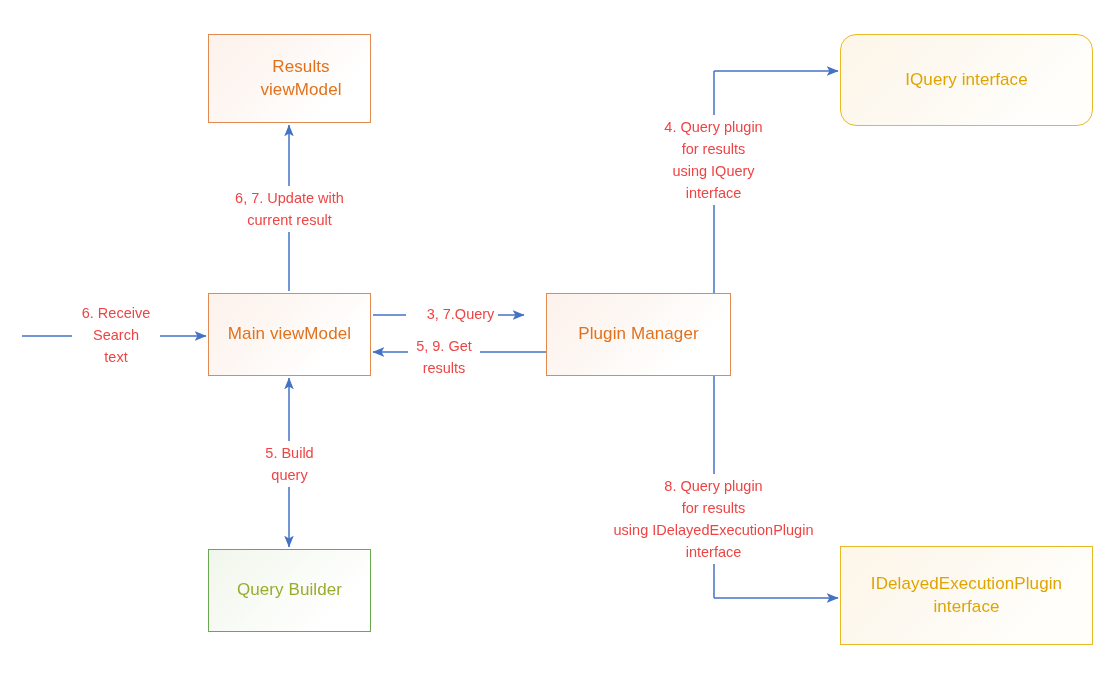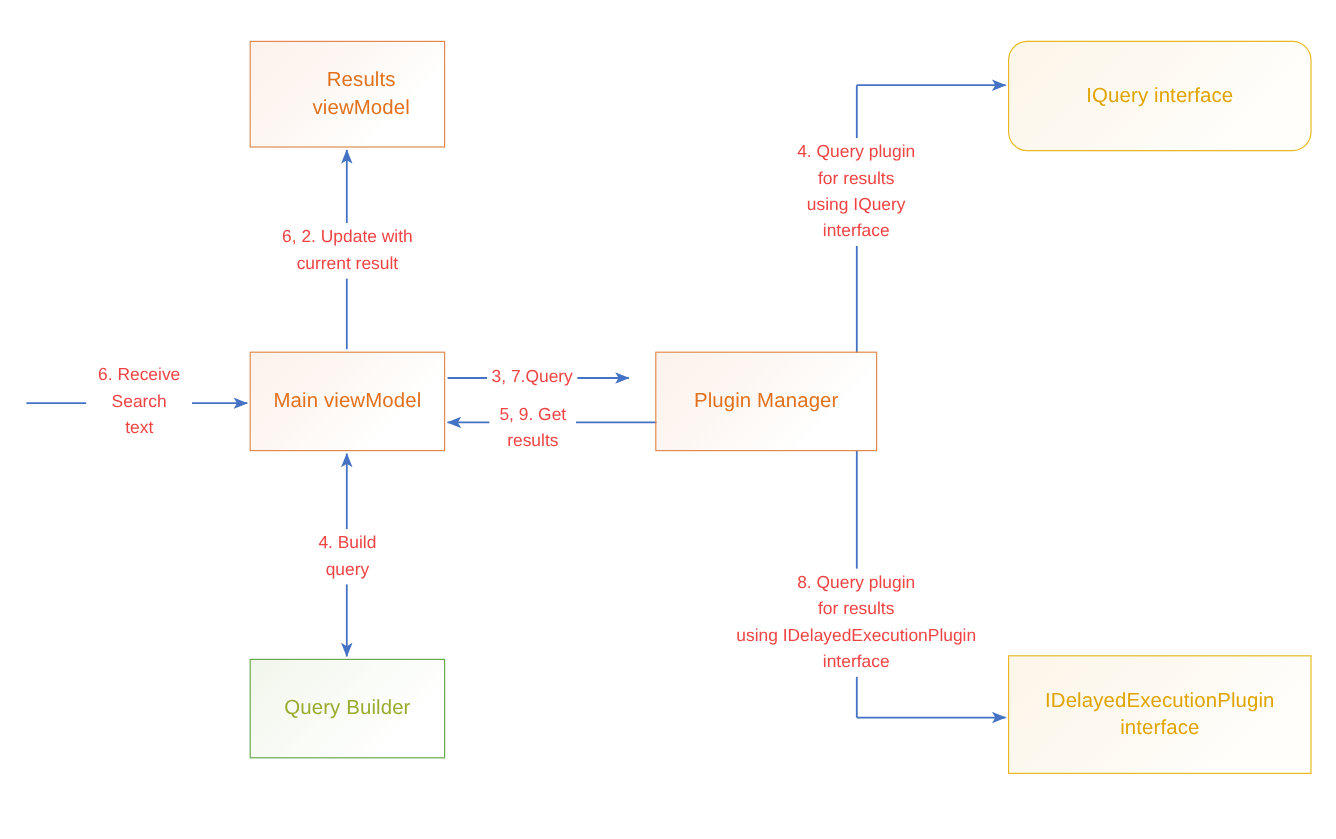--- a/index.html
+++ b/index.html
@@ -138,27 +138,27 @@
 
   <div class="node node-gold" style="left:840px; top:546px; width:253px; height:99px;">
     <span class="nlabel">IDelayedExecutionPlugin
 interface</span>
   </div>
 
   <div class="elabel" style="left:72px; top:301px; width:88px;">6. Receive
 Search
 text</div>
 
-  <div class="elabel" style="left:212px; top:186px; width:155px;">6, 2. Update with
+  <div class="elabel" style="left:212px; top:186px; width:155px;">6, 7. Update with
 current result</div>
 
-  <div class="elabel" style="left:250px; top:441px; width:79px;">4. Build
+  <div class="elabel" style="left:250px; top:441px; width:79px;">5. Build
 query</div>
 
-  <div class="elabel" style="left:406px; top:302px; width:75px;">3, 7.Query</div>
+  <div class="elabel" style="left:423px; top:302px; width:75px;">3, 7.Query</div>
 
   <div class="elabel" style="left:408px; top:334px; width:72px;">5, 9. Get
 results</div>
 
   <div class="elabel" style="left:651px; top:115px; width:125px;">4. Query plugin
 for results
 using IQuery
 interface</div>
 
   <div class="elabel" style="left:598px; top:474px; width:231px;">8. Query plugin

